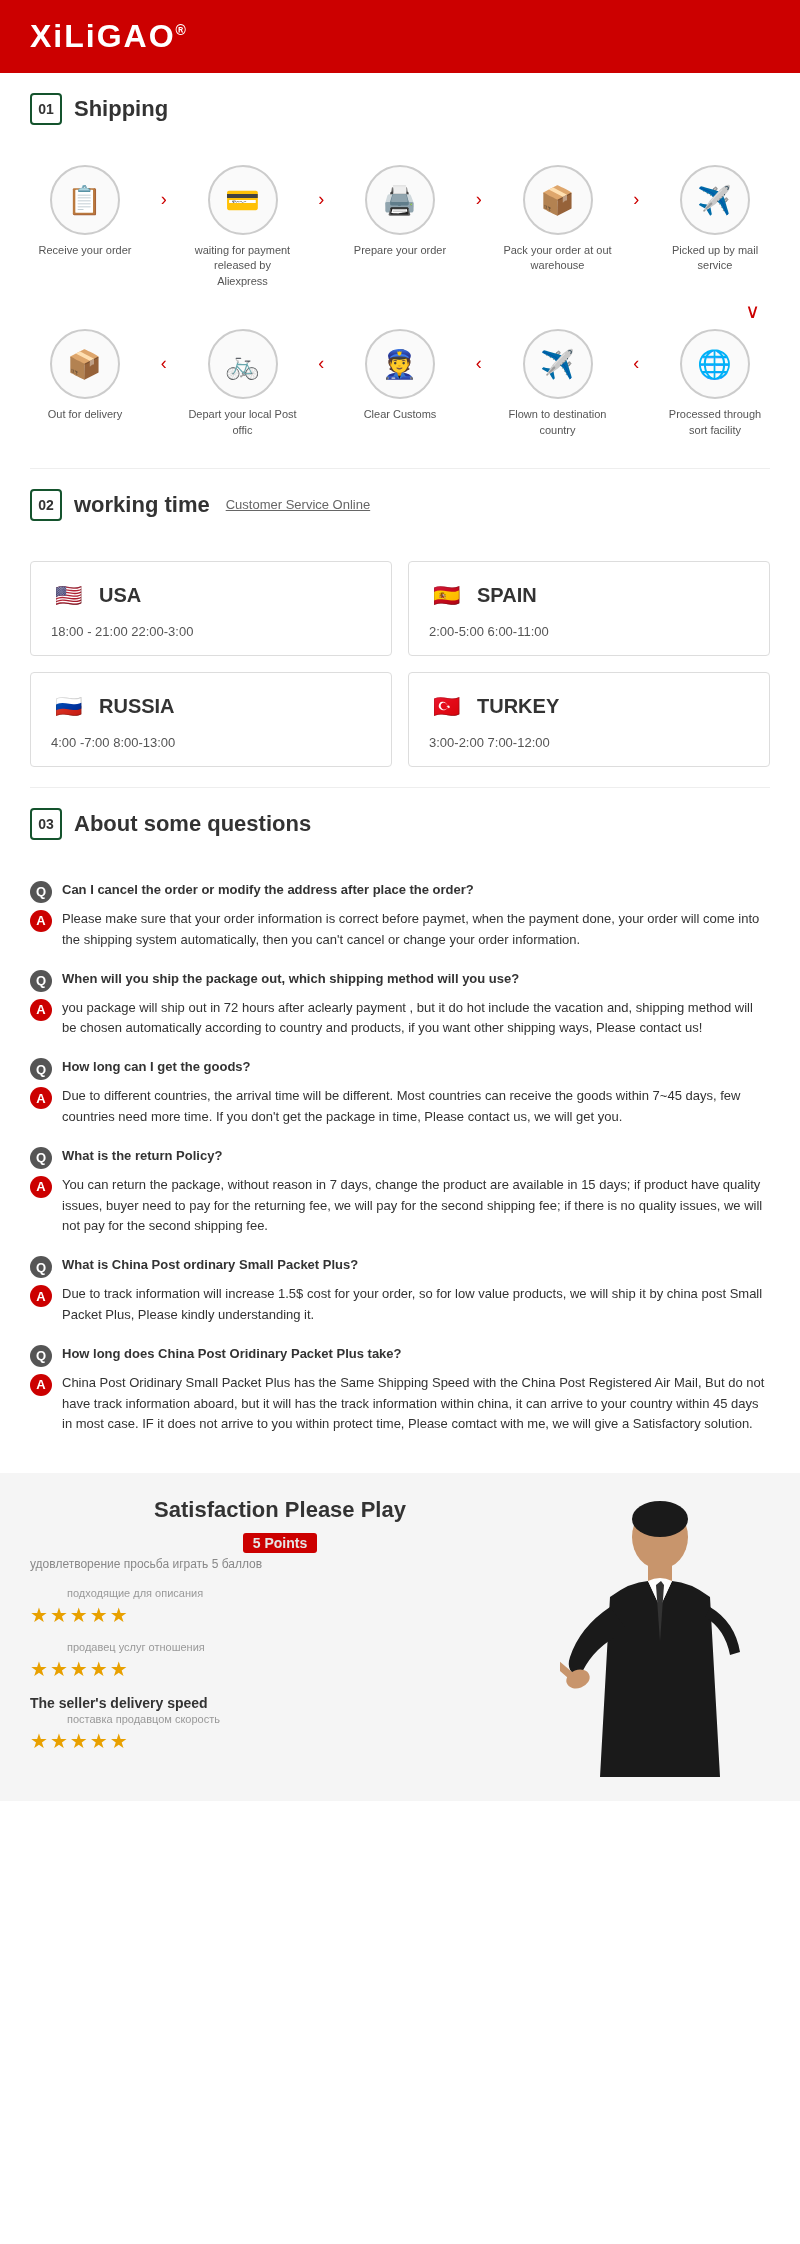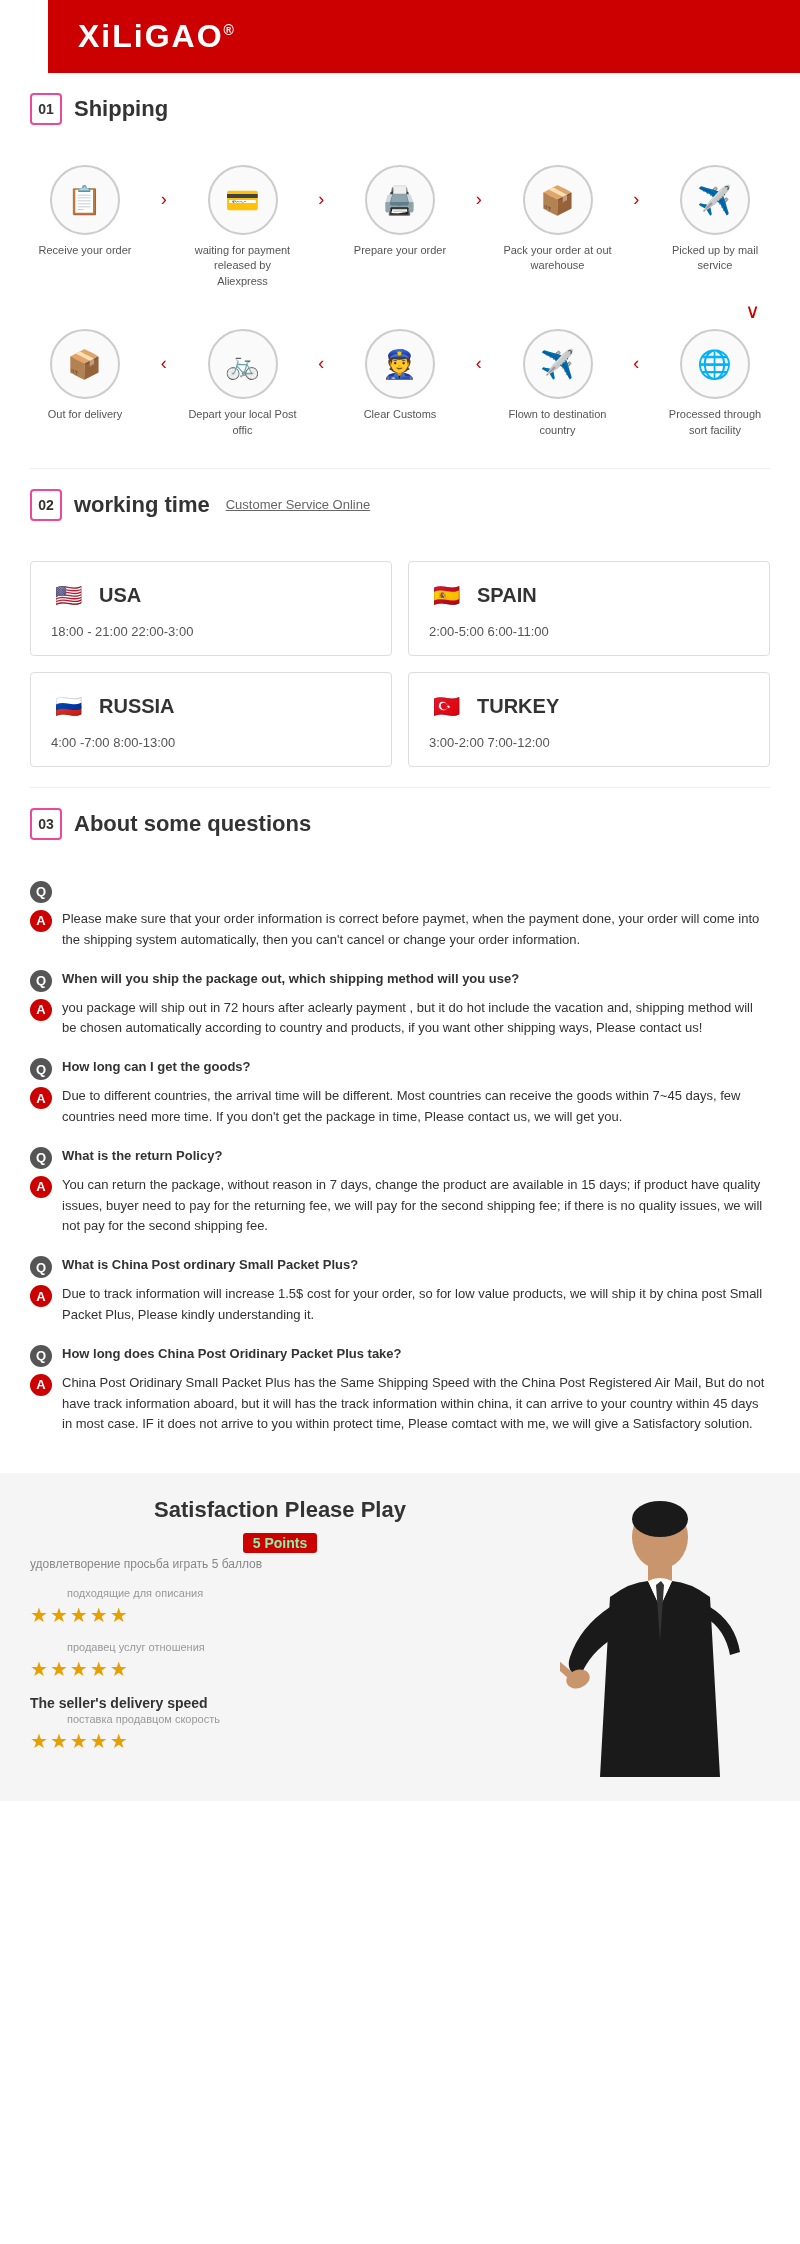--- a/index.html
+++ b/index.html
@@ -9,21 +9,20 @@
       background: #fff;
       color: #333;
     }
 
     
     .header {
       background: #cc0000;
       padding: 18px 30px;
       display: flex;
       align-items: center;
-      margin-left: 48px;
     }
     .header-logo {
       color: #fff;
       font-size: 32px;
       font-weight: bold;
       letter-spacing: 2px;
     }
     .header-logo sup {
       font-size: 14px;
     }
@@ -37,21 +36,21 @@
       align-items: center;
       gap: 12px;
       margin-bottom: 20px;
     }
     .section-num {
       display: inline-flex;
       align-items: center;
       justify-content: center;
       width: 32px;
       height: 32px;
-      border: 2px solid #ec4899;
+      border: 2px solid #14532d;
       font-size: 14px;
       font-weight: bold;
       border-radius: 4px;
       flex-shrink: 0;
     }
     .section-label {
       font-size: 22px;
       font-weight: bold;
     }
     .section-sublabel {
@@ -197,21 +196,21 @@
       font-size: 22px;
       font-weight: bold;
       margin-bottom: 4px;
       display: flex;
       align-items: center;
       gap: 10px;
       flex-direction: column;
     }
     .points-badge {
       background: #cc0000;
-      color: #86efac;
+      color: #e5e5e5;
       font-size: 14px;
       font-weight: bold;
       padding: 2px 10px;
       border-radius: 3px;
     }
     .satisfaction-subtitle {
       font-size: 12px;
       color: #888;
       margin-bottom: 16px;
     }
@@ -370,20 +369,21 @@
     <span class="section-num">03</span>
     <span class="section-label">About some questions</span>
   </div>
 </div>
 
 <div class="qa-section">
 
   <div class="qa-item">
     <div class="qa-q">
       <div class="qa-badge qa-badge-q">Q</div>
+      <span class="qa-text qa-text-bold">Can I cancel the order or modify the address after place the order?</span>
     </div>
     <div class="qa-q">
       <div class="qa-badge qa-badge-a">A</div>
       <span class="qa-text">Please make sure that your order information is correct before paymet, when the payment done, your order will come into the shipping system automatically, then you can't cancel or change your order information.</span>
     </div>
   </div>
 
   <div class="qa-item">
     <div class="qa-q">
       <div class="qa-badge qa-badge-q">Q</div>

